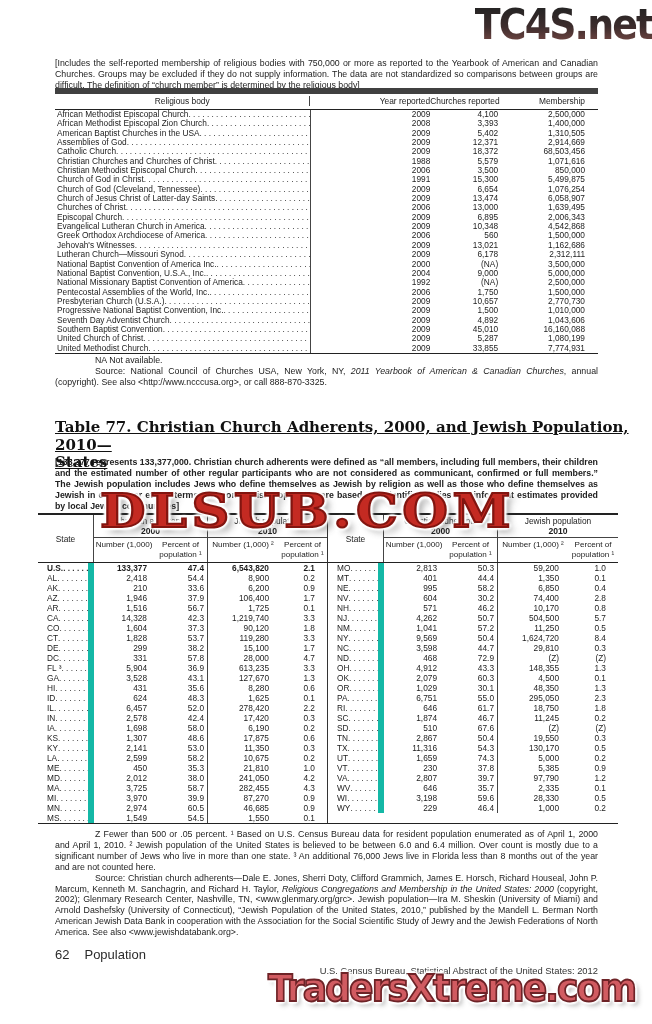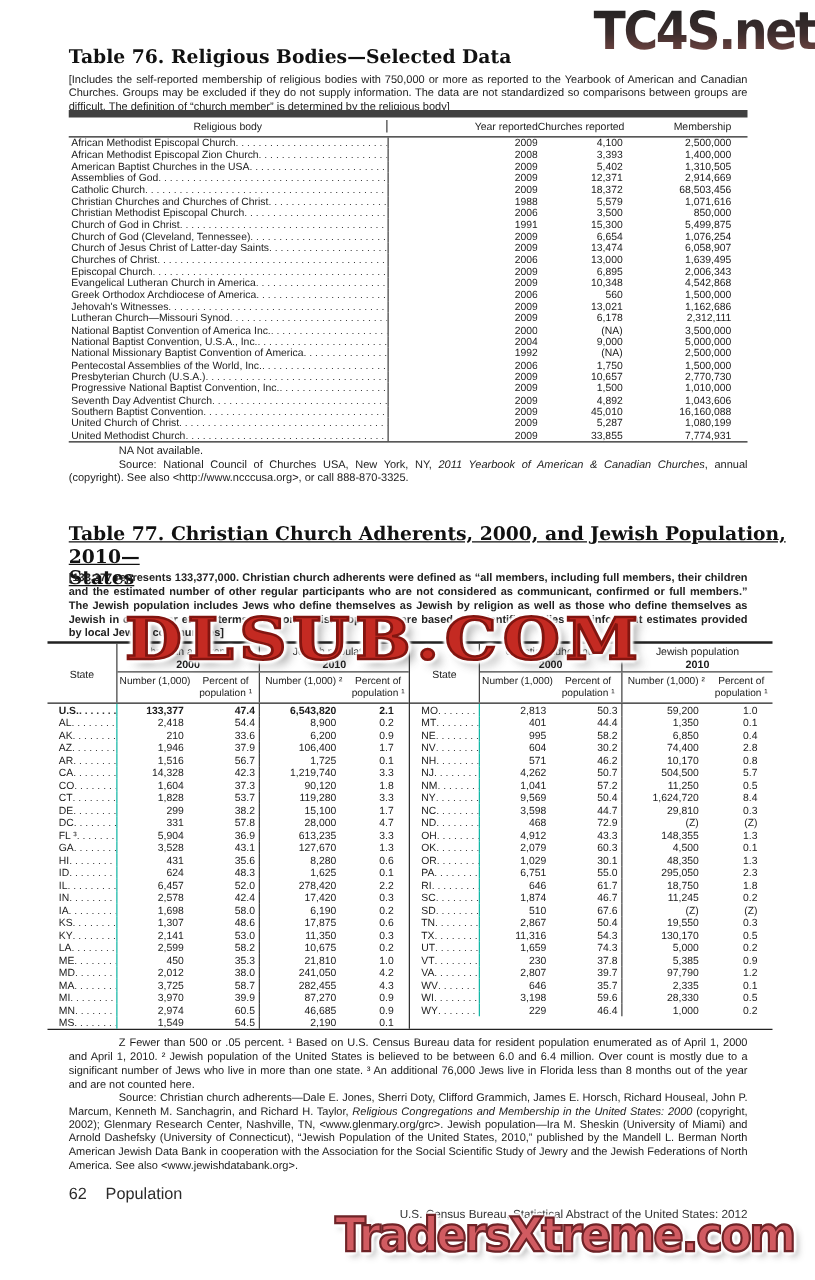--- a/index.html
+++ b/index.html
@@ -52,21 +52,21 @@
   .g2{flex:1;}
   .glabel{font-size:8.4px;line-height:10px;padding-top:1px;}
   .gyear{font-size:8.6px;font-weight:bold;line-height:10px;}
   .subrow{display:flex;height:24px;}
   .sub{text-align:center;font-size:8.1px;line-height:9.6px;padding-top:2px;box-sizing:border-box;}
   .cn1{width:60px;}
   .cp1{width:54px;border-right:1px solid #444;box-sizing:border-box;}
   .cn2{width:70px;}
   .cp2{flex:1;}
   .t77-body .t77-row{display:flex;height:10px;line-height:10px;}
-  .t77-row .st{width:56px;border-right:1px solid #14b8a6;display:flex;overflow:hidden;
+  .t77-row .st{width:56px;border-right:6px solid #14b8a6;display:flex;overflow:hidden;
                padding-left:9px;box-sizing:border-box;white-space:nowrap;}
   .t77-row .num{text-align:right;white-space:nowrap;box-sizing:border-box;}
   .t77-row .cn1{padding-right:7px;}
   .t77-row .cp1{padding-right:3px;}
   .t77-row .cn2{padding-right:9px;}
   .t77-row .cp2{padding-right:12px;}
   .bold-row{font-weight:bold;}
 
   .t77-notes{position:absolute;left:55px;top:829px;width:543px;}
   .t77-notes p{margin:0;font-size:8.8px;line-height:10.9px;text-align:justify;text-indent:40px;}
@@ -93,21 +93,20 @@
           -webkit-text-stroke:1.8px #6e2327;transform:scaleX(.95);transform-origin:left;
           text-shadow:-3px 0 2px #fff,3px 0 2px #fff,0 -3px 2px #fff,0 3px 2px #fff,
                       -2px -2px 2px #fff,2px 2px 2px #fff,2px -2px 2px #fff,-2px 2px 2px #fff,
                       4px 4px 6px rgba(60,60,60,.4);}
 </style>
 </head>
 <body>
 
 <div class="page">
 
-  <div class="ttitle t76-title">Table 76. Religious Bodies—Selected Data</div>
   <p class="bnote t76-note">[Includes the self-reported membership of religious bodies with 750,000 or more as reported to the Yearbook of American and Canadian Churches. Groups may be excluded if they do not supply information. The data are not standardized so comparisons between groups are difficult. The definition of “church member” is determined by the religious body]</p>
 
   <div class="t76">
     <div class="t76-head">
       <div class="c name">Religious body</div>
       <div class="c yr">Year reported</div>
       <div class="c ch">Churches reported</div>
       <div class="c mem">Membership</div>
     </div>
     <div class="t76-body">
@@ -631,21 +630,21 @@
           <div class="num cn2">46,685</div>
           <div class="num cp2">0.9</div>
         </div>
           <div class="t77-row">
           <div class="c st">
               <span>MS</span>
               <span class="dots"></span>
             </div>
           <div class="num cn1">1,549</div>
           <div class="num cp1">54.5</div>
-          <div class="num cn2">2,190</div>
+          <div class="num cn2">1,550</div>
           <div class="num cp2">0.1</div>
         </div>
       </div>
     </div>
 
     <div class="half right">
       <div class="t77-head">
         <div class="sthead">State</div>
         <div class="hgroups">
           <div class="grprow">

